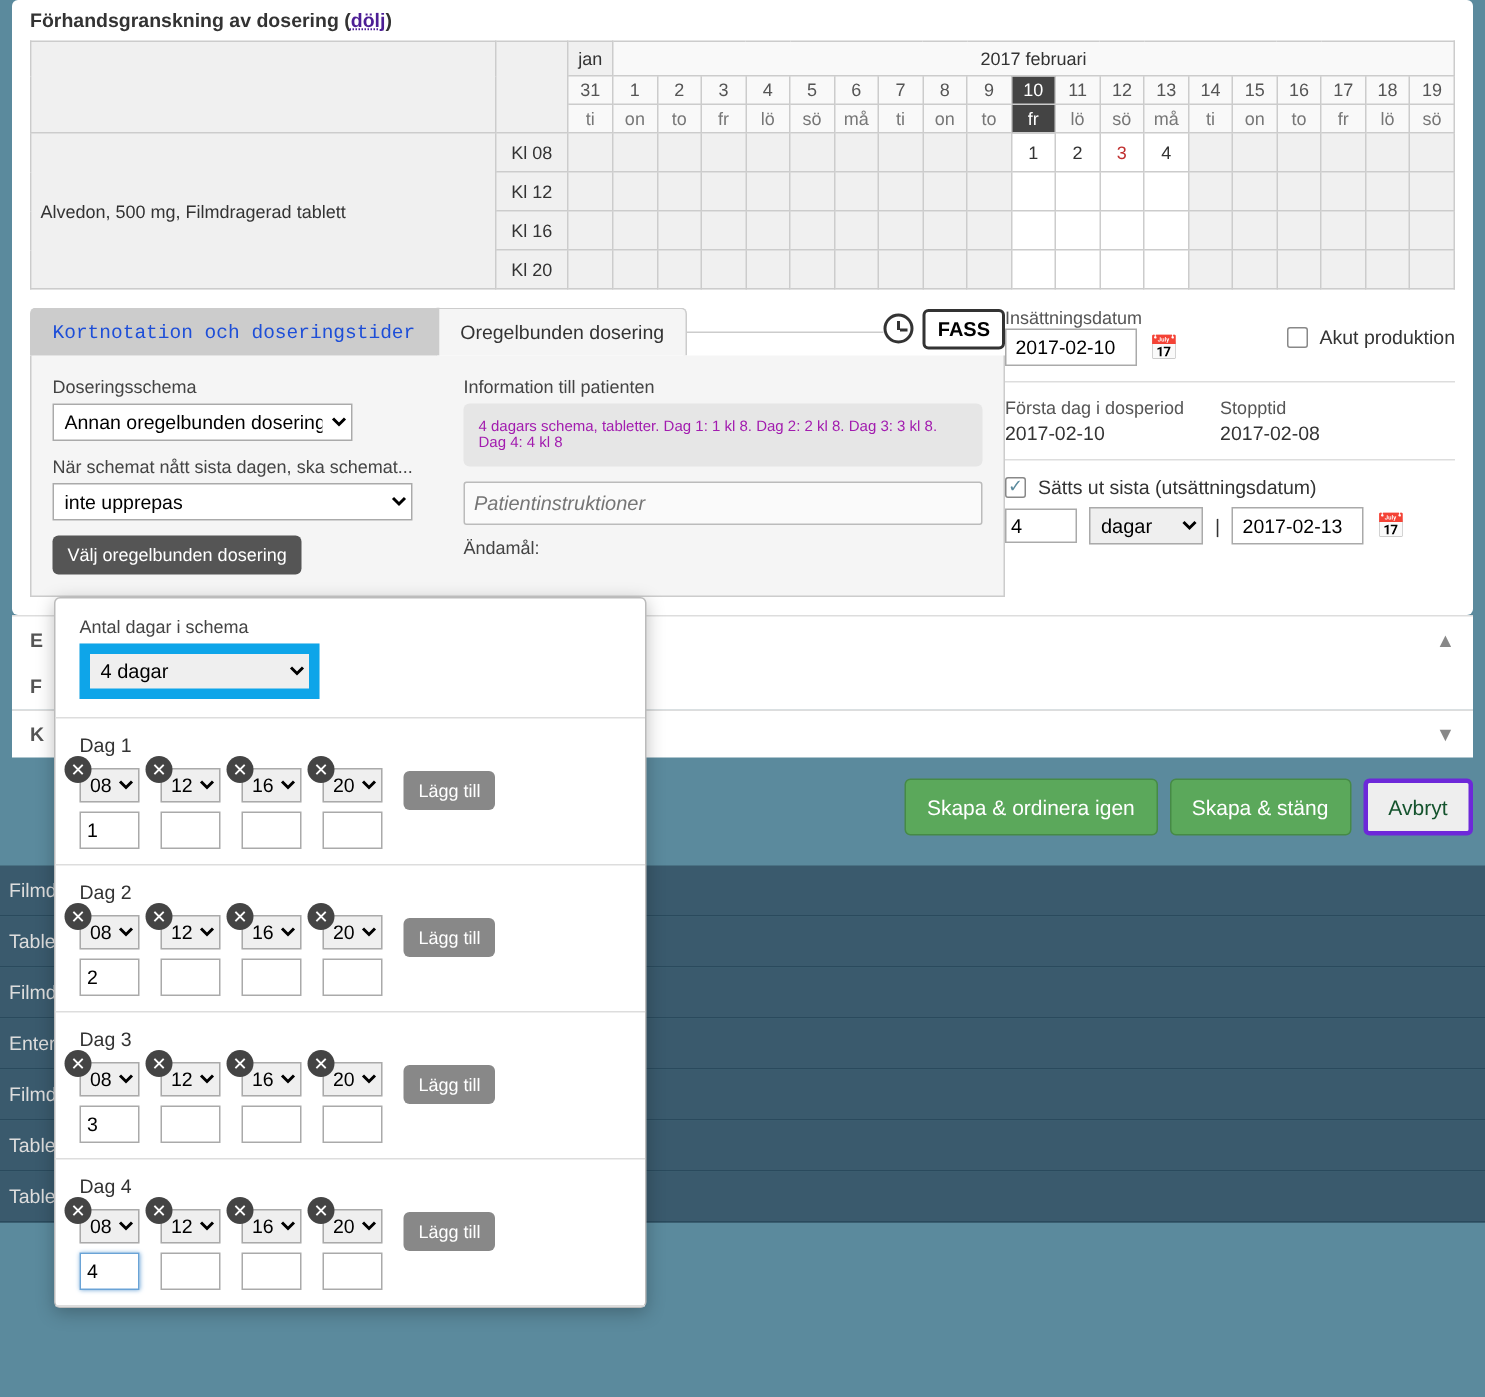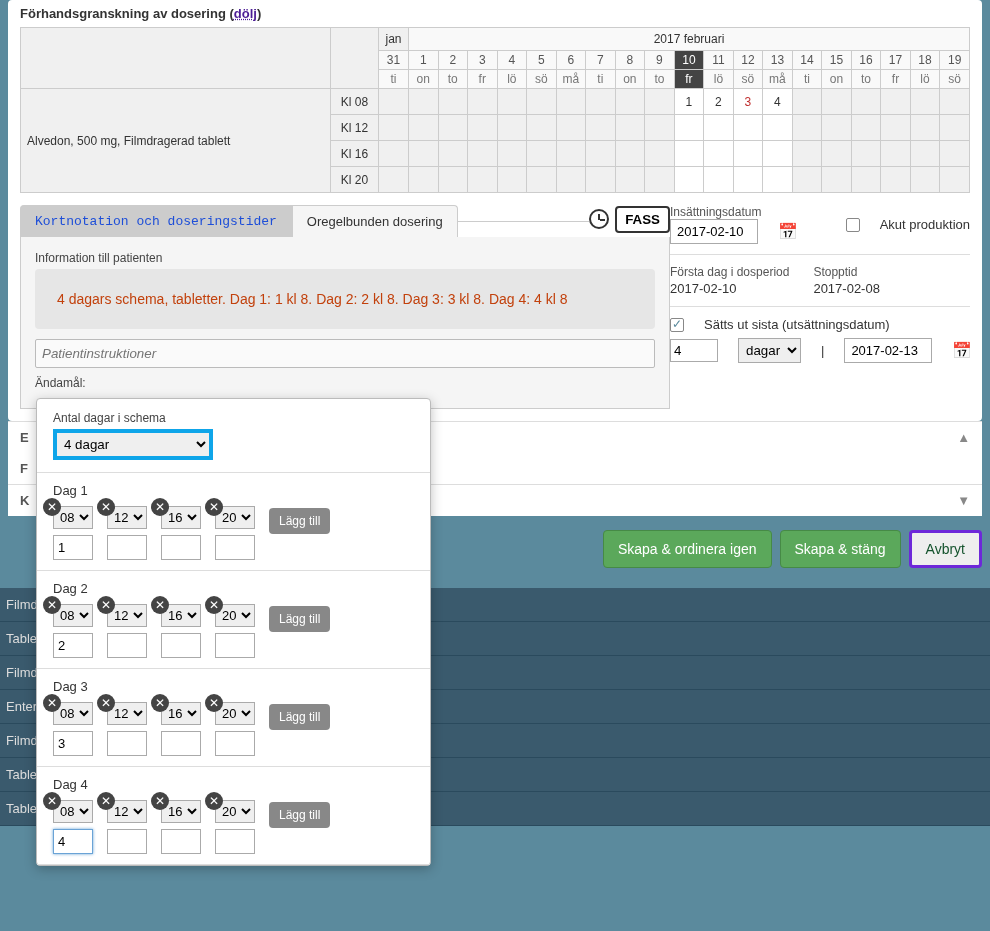--- a/index.html
+++ b/index.html
@@ -30,23 +30,23 @@
 .clock-icon::before { content: ""; position: absolute; width: 2px; height: 6px; background: #333; left: 7px; top: 3px; }
 .clock-icon::after { content: ""; position: absolute; width: 5px; height: 2px; background: #333; left: 9px; top: 8px; }
 .fass-btn { border: 2px solid #333; border-radius: 4px; padding: 4px 8px; font-weight: bold; background: #fff; cursor: pointer; }
 .tab-body { display: flex; gap: 14px; padding: 14px; background: #f5f5f5; border: 1px solid #ccc; border-top: none; }
 .dos-left { width: 260px; }
 .dos-label { font-size: 12px; color: #444; margin-bottom: 4px; }
 .dos-select { width: 200px; padding: 3px; border: 1px solid #aaa; background: #fff; font-size: 13px; }
 .dos-select2 { width: 240px; padding: 3px; border: 1px solid #aaa; background: #fff; font-size: 13px; }
 .dos-btn { background: #555; color: #fff; border: none; border-radius: 4px; padding: 6px 10px; cursor: pointer; margin-top: 10px; font-size: 12px; }
 .info-area { flex: 1; }
-.info-box { background: #e6e6e6; border-radius: 4px; padding: 22px; font-size: 14px; color: #c2410c; margin-bottom: 10px; }
+.info-box { background: #e6e6e6; border-radius: 4px; padding: 10px; font-size: 10px; color: #a21caf; margin-bottom: 10px; }
 .pat-input { width: 100%; padding: 6px; border: 1px solid #bbb; border-radius: 2px; color: #999; font-style: italic; background: #fafafa; }
-.dp-row { display: flex; align-items: center; gap: 20px; }
+.dp-row { display: flex; align-items: center; gap: 8px; }
 .dp-label { font-size: 12px; color: #555; }
 .date-input { border: 1px solid #aaa; padding: 4px 6px; width: 88px; font-size: 13px; }
 .cal-icon { color: #5b8a9d; font-size: 16px; cursor: pointer; }
 .checkbox-fake { width: 14px; height: 14px; border: 1px solid #888; border-radius: 2px; display: inline-block; vertical-align: middle; }
 .checkbox-fake.checked::after { content: "✓"; font-size: 12px; position: relative; top: -3px; left: 1px; color: #5b8a9d; }
 .dp-sep { border-top: 1px solid #ddd; margin: 10px 0; }
 .dp-grid { display: flex; gap: 24px; }
 .dp-val { font-size: 13px; color: #333; margin-top: 2px; }
 .small-input { width: 48px; padding: 3px; border: 1px solid #aaa; }
 .unit-select { width: 76px; padding: 3px; border: 1px solid #aaa; }
@@ -55,21 +55,21 @@
 .btn-grey { background: #eee; color: #14532d; border: 3px solid #6d28d9; border-radius: 4px; padding: 8px 14px; cursor: pointer; font-size: 14px; }
 .collapse-bar { background: #fff; margin: 0 8px; padding: 8px 12px; border-top: 1px solid #ddd; display: flex; font-weight: bold; color: #555; }
 .arrow-up, .arrow-down { margin-left: auto; color: #888; cursor: pointer; }
 .bg-list { margin: 6px 0; }
 .bg-item { background: #3a5a6d; color: #ddd; padding: 9px 6px; border-bottom: 1px solid #2a4a5d; font-size: 13px; }
 
 
 .popover { position: absolute; left: 36px; top: 398px; width: 395px; background: #fff; border: 1px solid #bbb; border-radius: 4px; box-shadow: 0 3px 12px rgba(0,0,0,0.25); z-index: 100; }
 .pop-head { padding: 12px 16px; border-bottom: 1px solid #ddd; }
 .pop-label { font-size: 12px; color: #444; margin-bottom: 4px; }
-.pop-select { width: 160px; padding: 3px; border: 4px solid #0ea5e9; }
+.pop-select { width: 160px; padding: 3px; border: 7px solid #0ea5e9; }
 .day-block { padding: 10px 16px; border-bottom: 1px solid #ddd; }
 .day-title { font-size: 13px; margin-bottom: 8px; color: #333; }
 .slots { display: flex; gap: 14px; align-items: flex-start; }
 .slot { position: relative; }
 .remove-btn { position: absolute; left: -10px; top: -8px; width: 18px; height: 18px; background: #444; color: #fff; border-radius: 50%; font-size: 12px; display: flex; align-items: center; justify-content: center; cursor: pointer; z-index: 2; }
 .time-sel { width: 40px; padding: 2px 2px; border: 1px solid #aaa; font-size: 13px; margin-bottom: 6px; }
 .qty-in { width: 40px; padding: 4px; border: 1px solid #aaa; font-size: 13px; text-align: left; }
 .qty-in.focus { border: 1px solid #6aa3d6; box-shadow: 0 0 3px #6aa3d6; }
 .add-btn { background: #888; color: #fff; border: none; border-radius: 4px; padding: 6px 10px; font-size: 12px; cursor: pointer; align-self: flex-start; margin-top: 2px; }
 .content-row { display: flex; }
@@ -240,20 +240,27 @@
       <div class="tabs-row">
         <div class="tab inactive">Kortnotation och doseringstider</div>
         <div class="tab active">Oregelbunden dosering</div>
         <div class="tab-spacer"></div>
         <div class="tabs-right">
           <span class="clock-icon"></span>
           <button class="fass-btn">FASS</button>
         </div>
       </div>
       <div class="tab-body">
+        <div class="dos-left">
+          <div class="dos-label">Doseringsschema</div>
+          <select class="dos-select"><option>Annan oregelbunden dosering</option></select>
+          <div class="dos-label" style="margin-top:10px">När schemat nått sista dagen, ska schemat...</div>
+          <select class="dos-select2"><option>inte upprepas</option></select>
+          <button class="dos-btn">Välj oregelbunden dosering</button>
+        </div>
         <div class="info-area">
           <div class="dos-label">Information till patienten</div>
           <div class="info-box">4 dagars schema, tabletter. Dag 1: 1 kl 8. Dag 2: 2 kl 8. Dag 3: 3 kl 8. Dag 4: 4 kl 8</div>
           <input class="pat-input" placeholder="Patientinstruktioner" style="">
           <div class="dos-label" style="margin-top:8px">Ändamål:</div>
         </div>
       </div>
     </div>
 
     <div class="dates-outer">

